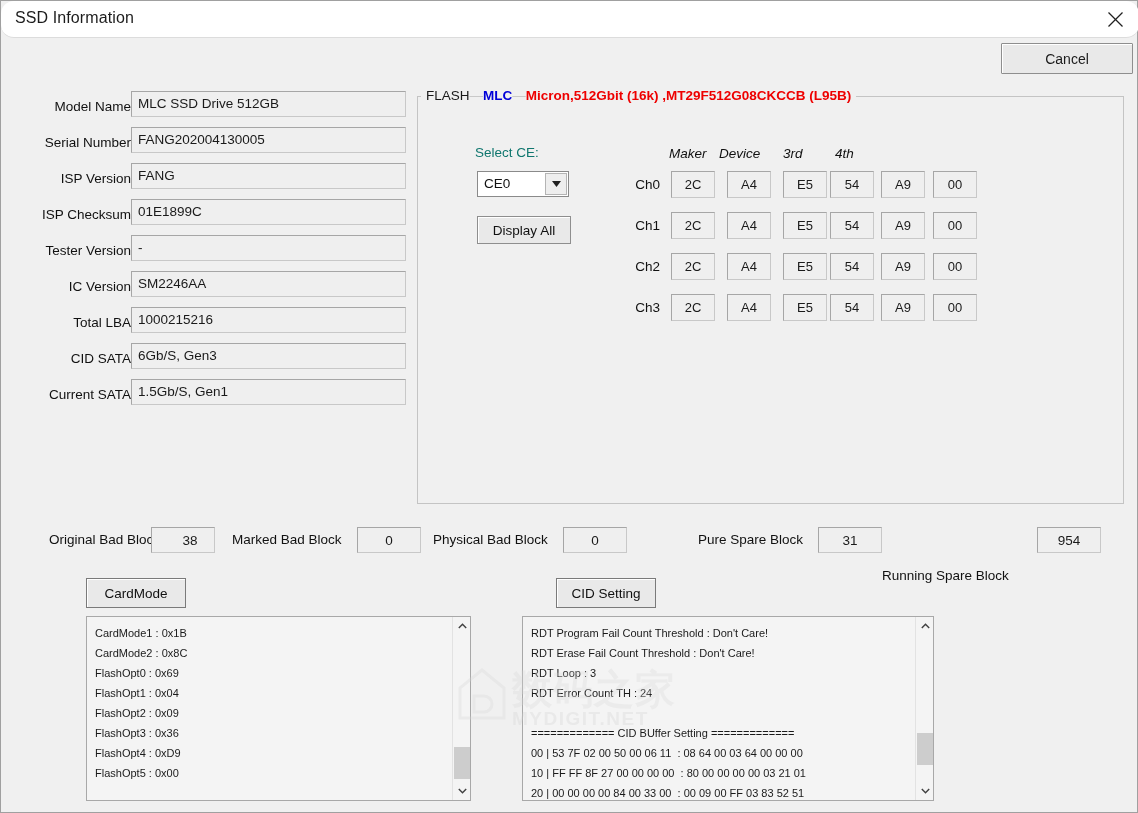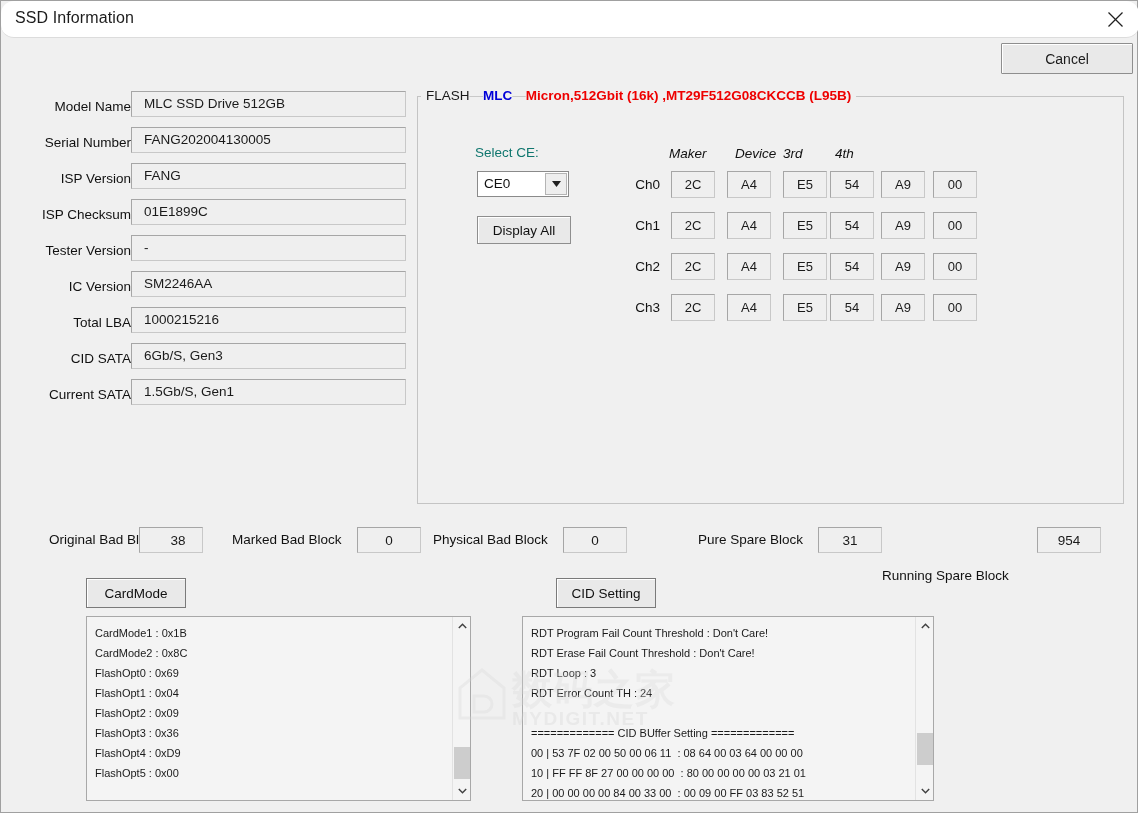--- a/index.html
+++ b/index.html
@@ -63,21 +63,21 @@
     white-space: nowrap;
   }
   .form-input {
     position: absolute; left: 130px; top: 0;
     width: 275px; height: 26px;
     background: #efefef;
     border: 1px solid #c8c8c8;
     border-top: 1px solid #a6a6a6;
     border-left: 1px solid #a6a6a6;
     font-size: 13.5px; color: #1a1a1a;
-    padding: 4px 0 0 12px;
+    padding: 4px 0 0 6px;
     white-space: nowrap; overflow: hidden;
   }
 
   
   .groupbox {
     position: absolute; left: 416px; top: 95px;
     width: 707px; height: 408px;
     border: 1px solid #c4c4c4;
     background: transparent;
   }
@@ -304,21 +304,21 @@
     <span class="combo-arrow">
       <svg width="9" height="6" viewBox="0 0 9 6" aria-hidden="true">
         <polygon points="0,0 9,0 4.5,6" fill="#202020"></polygon>
       </svg>
     </span>
   </div>
   <div class="display-all-btn">Display All</div>
 
   <div id="ch-host">
       <div class="ch-head" style="left: 668px;">Maker</div>
-      <div class="ch-head" style="left: 718px; margin-left: 16px;">Device</div>
+      <div class="ch-head" style="left: 718px;">Device</div>
       <div class="ch-head" style="left: 782px;">3rd</div>
       <div class="ch-head" style="left: 834px;">4th</div>
       <div class="ch-rowlabel" style="top: 176px;">Ch0</div>
       <div class="ch-cell" style="left: 670px; top: 170px;">2C</div>
       <div class="ch-cell" style="left: 726px; top: 170px;">A4</div>
       <div class="ch-cell" style="left: 782px; top: 170px;">E5</div>
       <div class="ch-cell" style="left: 829px; top: 170px;">54</div>
       <div class="ch-cell" style="left: 880px; top: 170px;">A9</div>
       <div class="ch-cell" style="left: 932px; top: 170px;">00</div>
       <div class="ch-rowlabel" style="top: 217px;">Ch1</div>
@@ -339,21 +339,21 @@
       <div class="ch-cell" style="left: 670px; top: 293px;">2C</div>
       <div class="ch-cell" style="left: 726px; top: 293px;">A4</div>
       <div class="ch-cell" style="left: 782px; top: 293px;">E5</div>
       <div class="ch-cell" style="left: 829px; top: 293px;">54</div>
       <div class="ch-cell" style="left: 880px; top: 293px;">A9</div>
       <div class="ch-cell" style="left: 932px; top: 293px;">00</div>
     </div>
 
   <div id="bb-host">
       <div class="bb-label" style="left: 26px; margin-left: 22px;">Original Bad Block</div>
-      <div class="bb-input" style="left: 138px; width: 64px; padding-left: 14px;">38</div>
+      <div class="bb-input" style="left: 150px; width: 64px; padding-left: 14px;">38</div>
       <div class="bb-label" style="left: 231px;">Marked Bad Block</div>
       <div class="bb-input" style="left: 356px; width: 64px;">0</div>
       <div class="bb-label" style="left: 432px;">Physical Bad Block</div>
       <div class="bb-input" style="left: 562px; width: 64px;">0</div>
       <div class="bb-label" style="left: 697px;">Pure Spare Block</div>
       <div class="bb-input" style="left: 817px; width: 64px;">31</div>
       <div class="bb-label" style="left: 881px; margin-top: 36px;">Running Spare Block</div>
       <div class="bb-input" style="left: 1036px; width: 64px;">954</div>
     </div>
 

